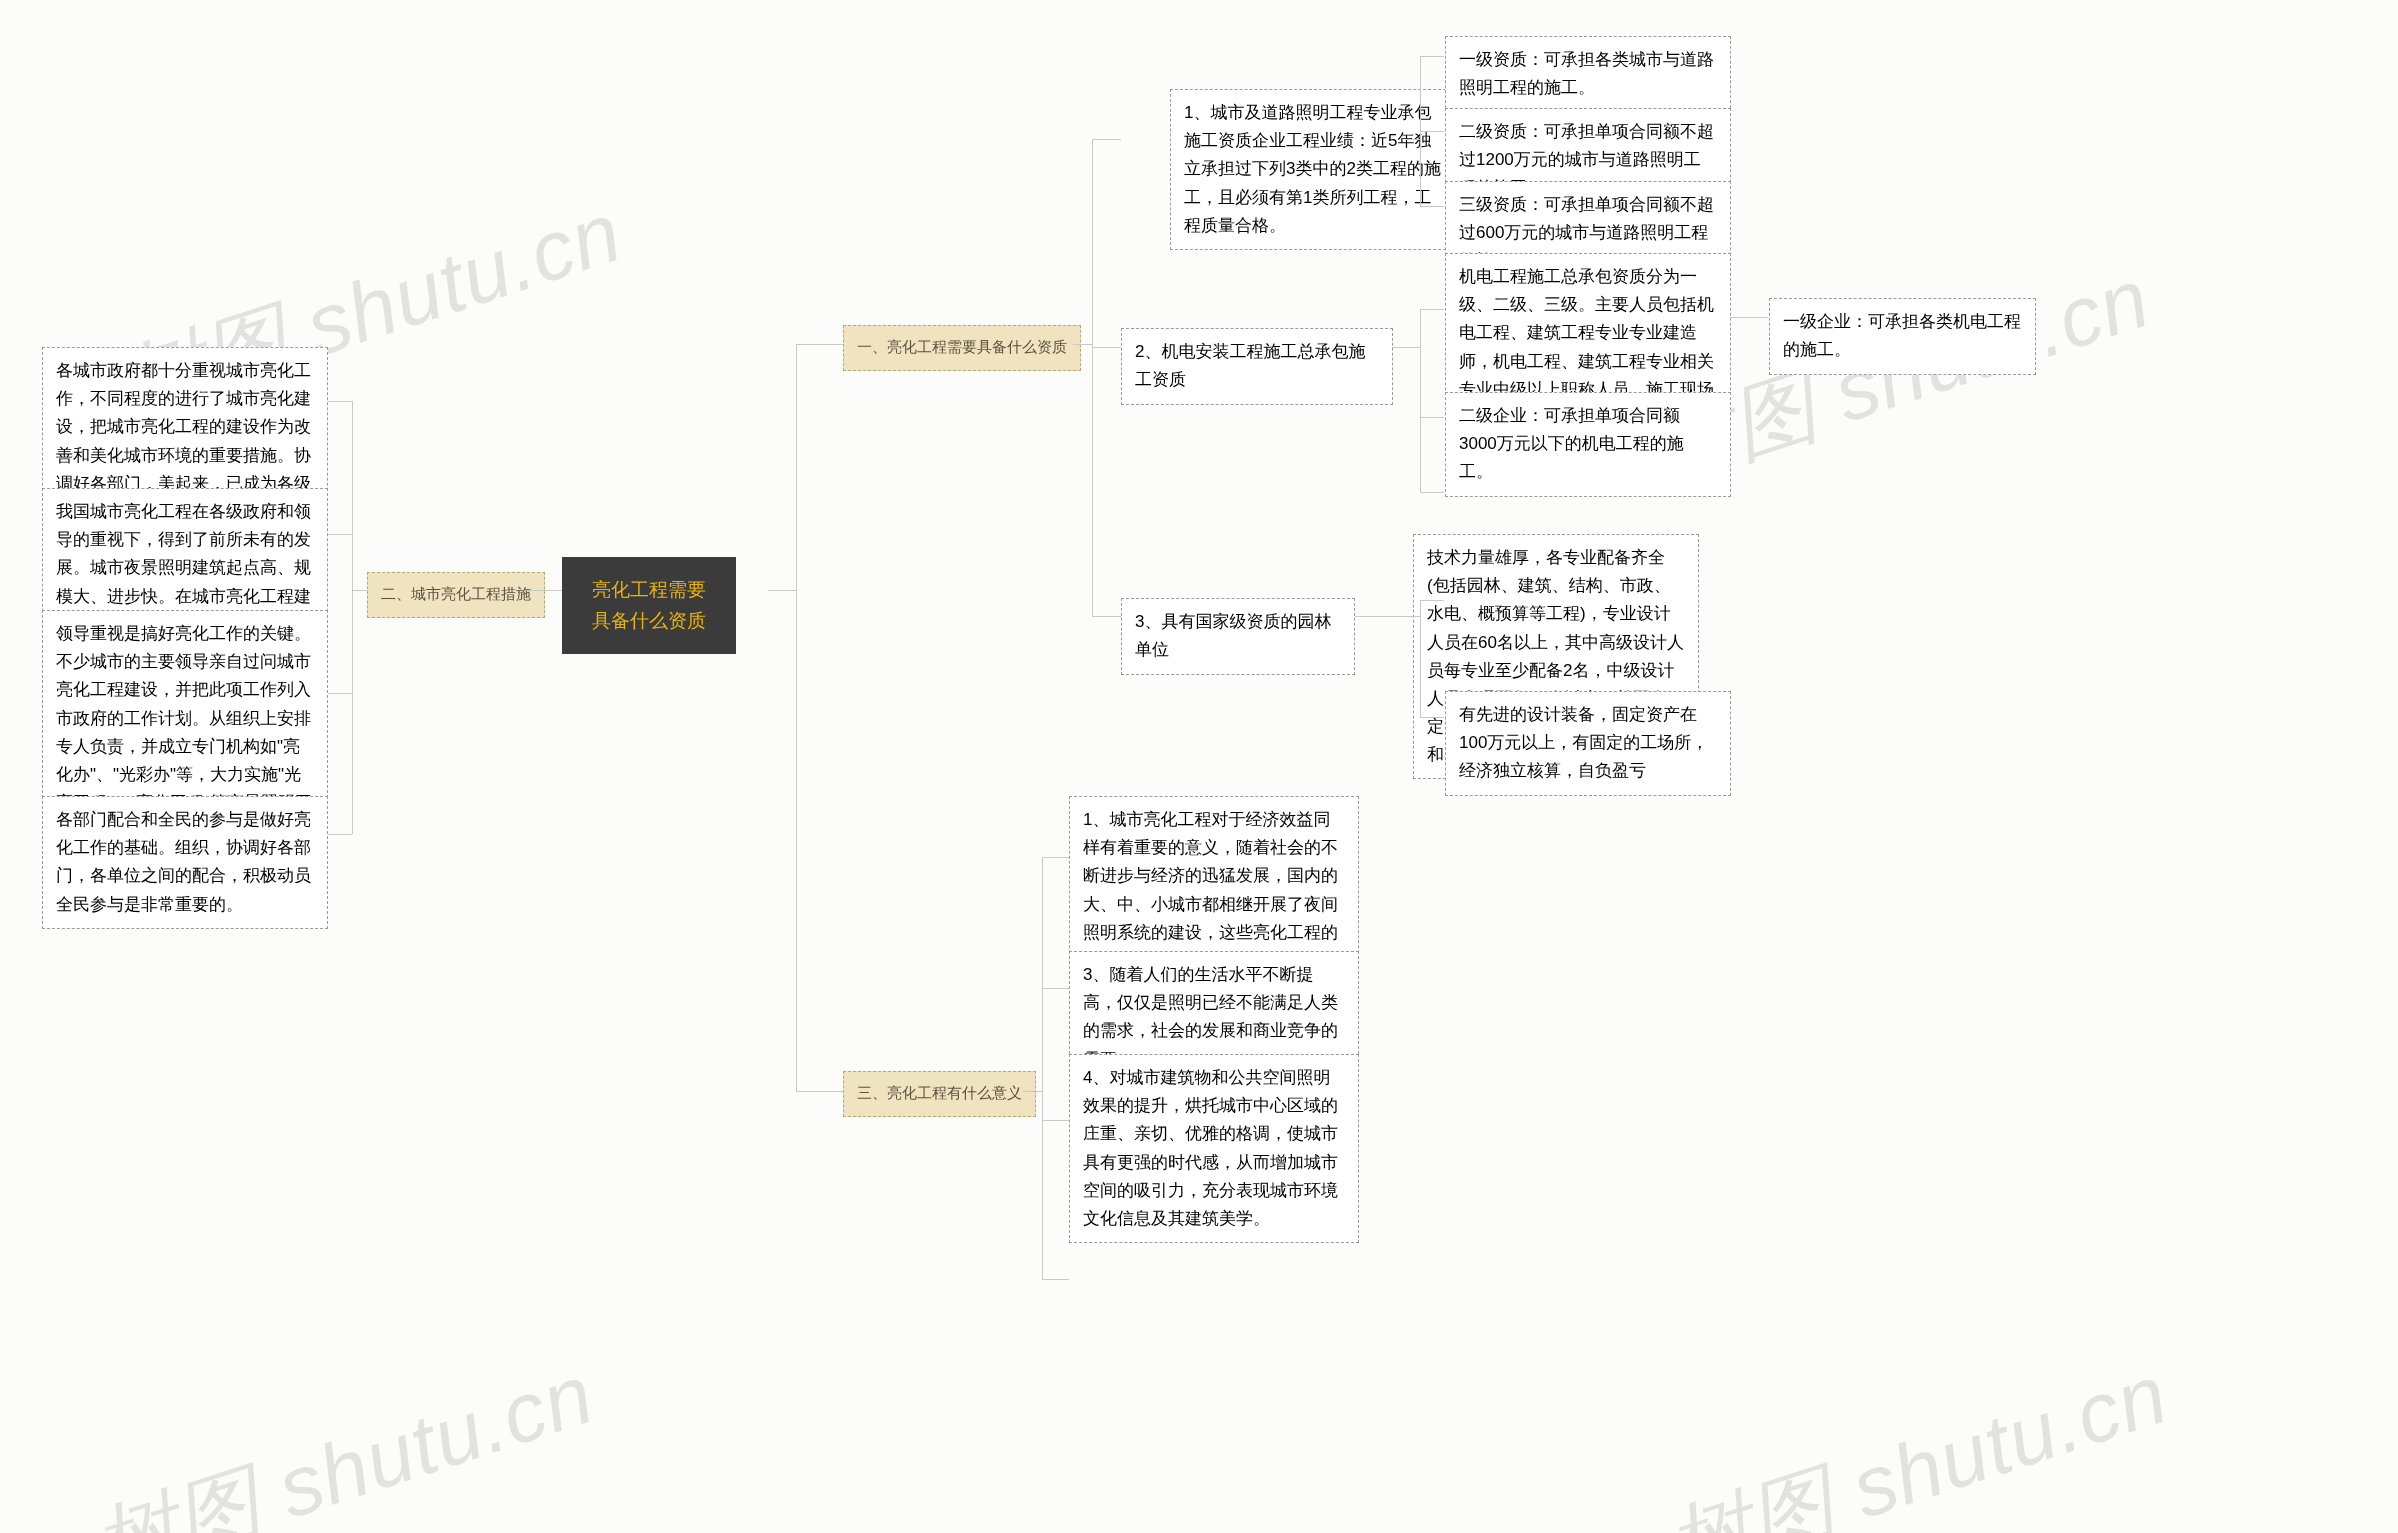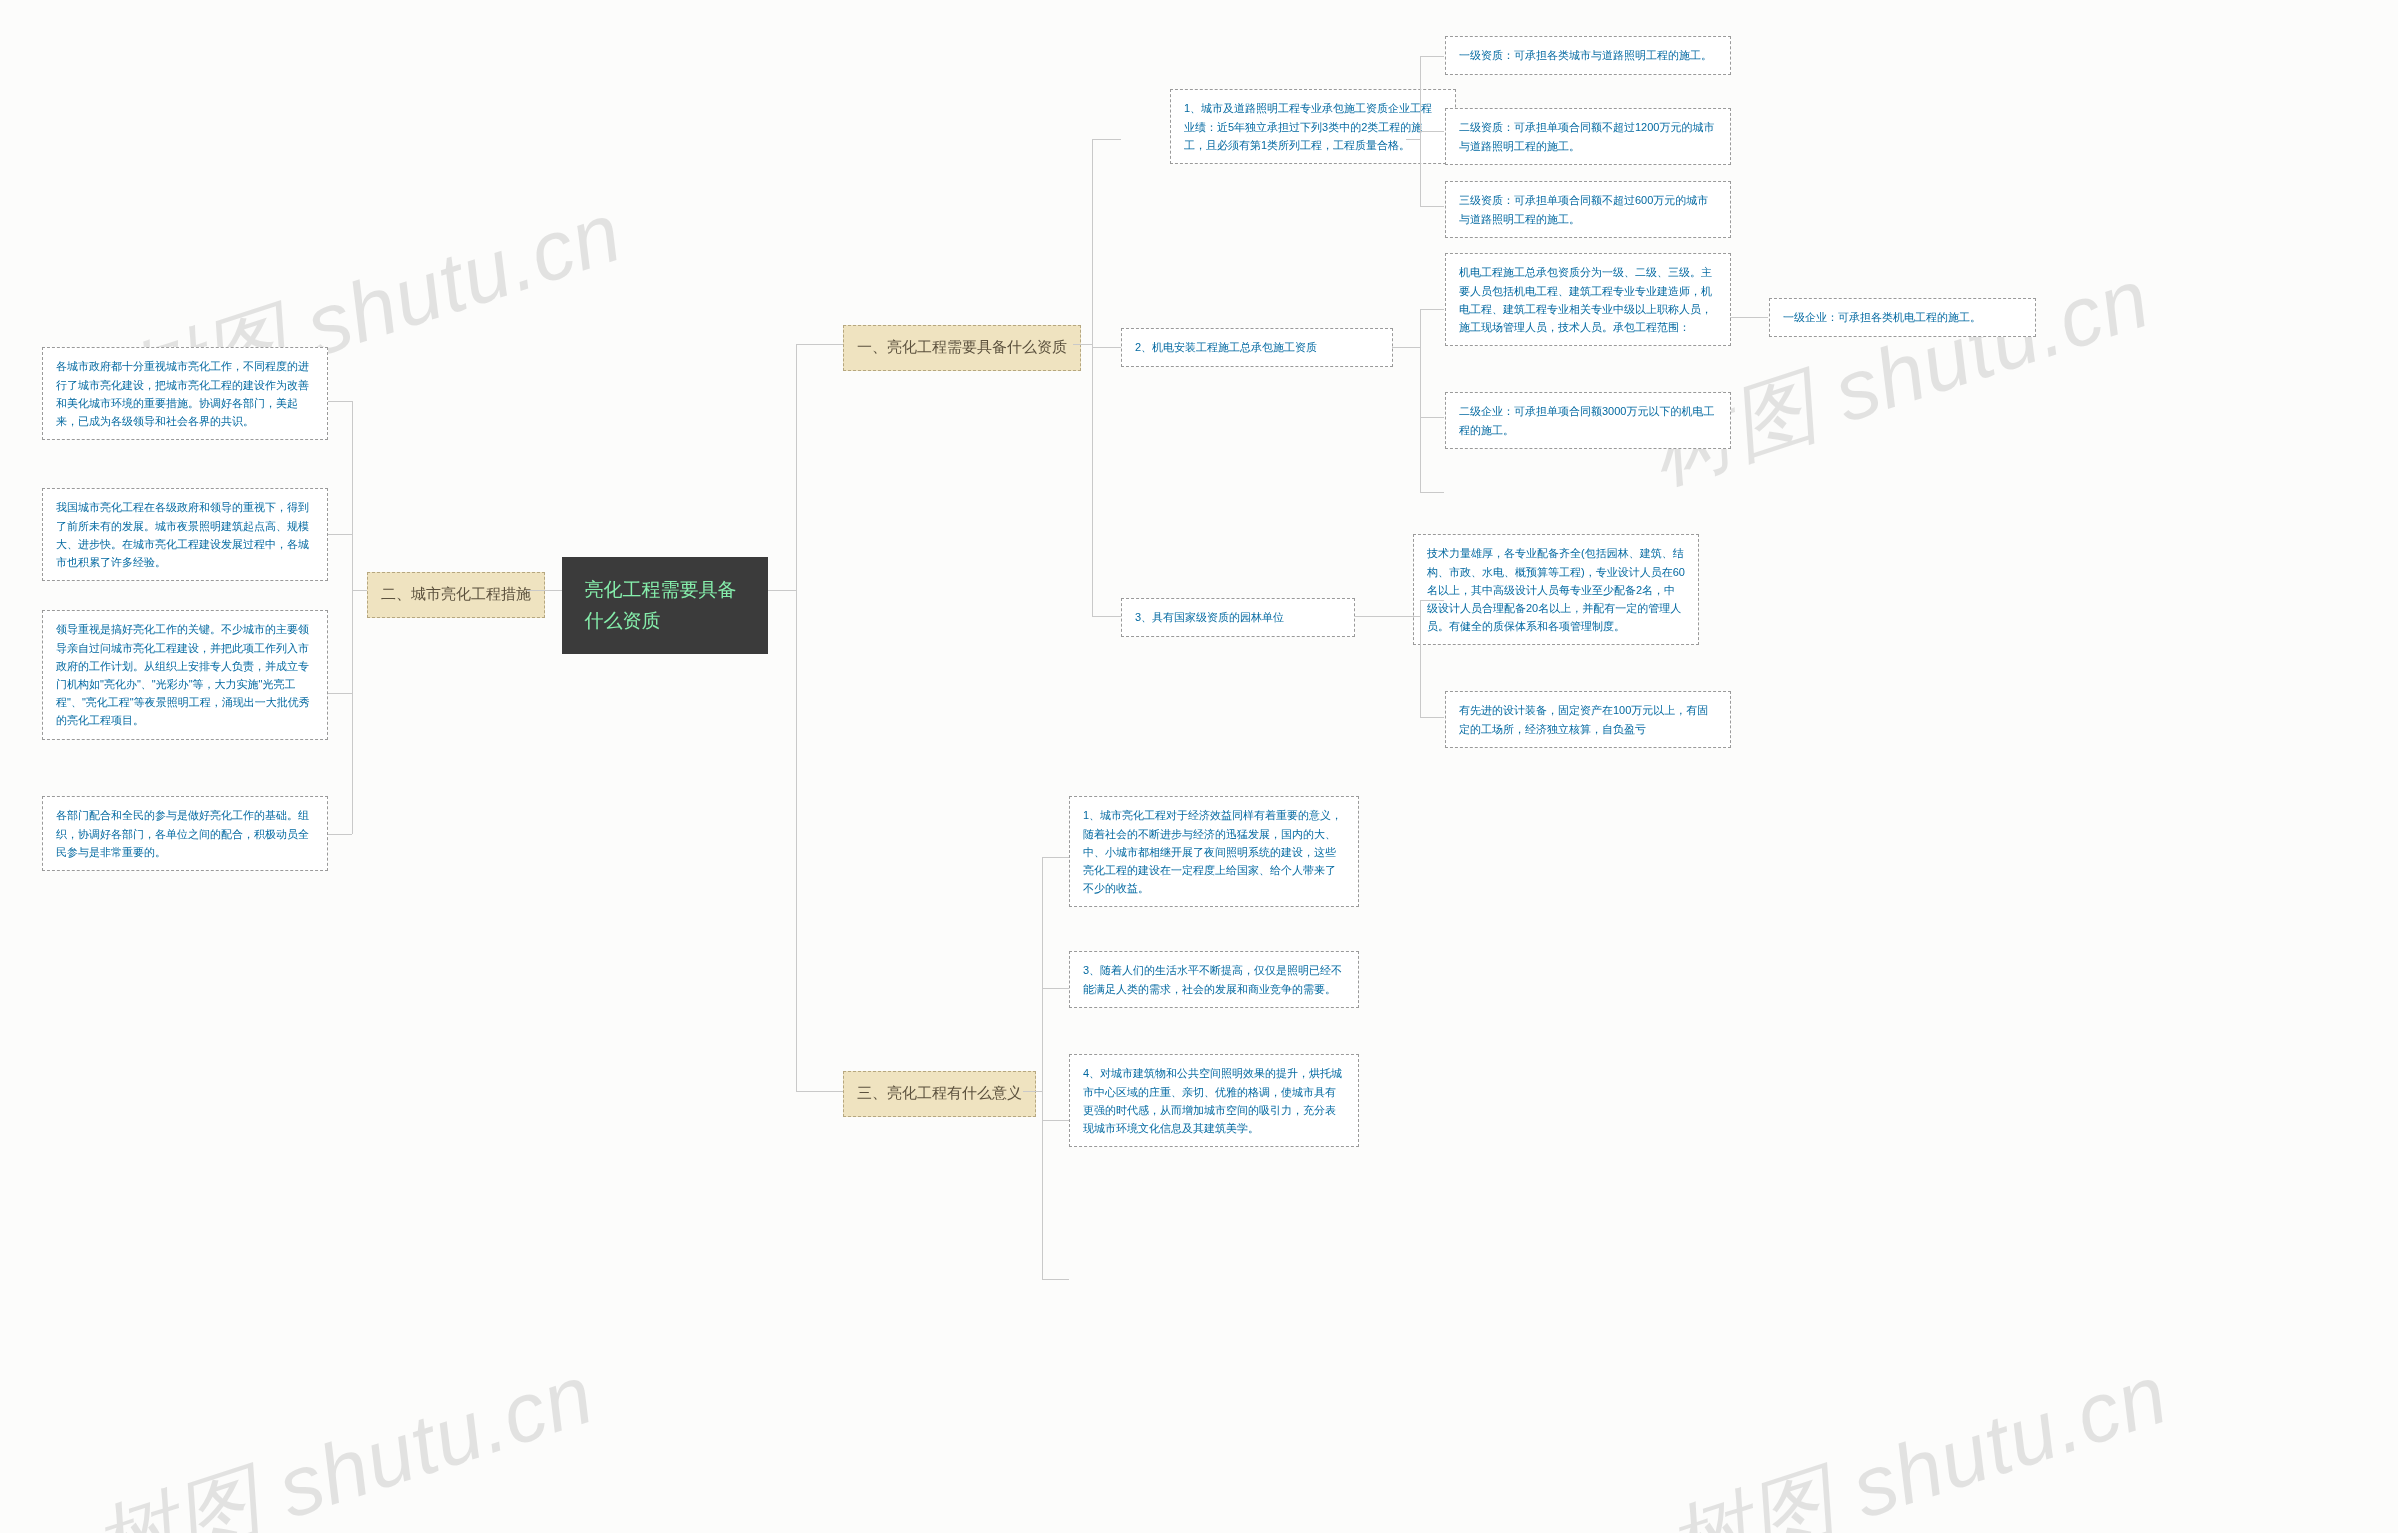--- a/index.html
+++ b/index.html
@@ -1,22 +1,22 @@
 <!DOCTYPE html>
 <html style="font-size:15px"><head>
 <meta charset="utf-8">
 <style>
 *{box-sizing:border-box;margin:0;padding:0}
 body{background:#fcfcfb;font-family:"Microsoft YaHei","PingFang SC",sans-serif;font-size:14px;color:#444;width:2399px;height:1534px;position:relative;overflow:hidden}
 .canvas{position:absolute;inset:0}
 .watermark{position:absolute;font-size:84px;color:rgba(0,0,0,0.10);font-weight:300;transform:rotate(-18deg);pointer-events:none;white-space:nowrap;font-style:italic;letter-spacing:0.9px}
 .node{position:absolute;padding:9.4px 13px;line-height:1.65;background:#fff}
-.root{background:#3b3b3b;color:#86efac;font-size:19px;padding:17px 22.5px;width:206px}
+.root{background:#3b3b3b;color:#eab308;text-align:center;font-size:19px;padding:17px 22.5px;width:174px}
 .branch{border:0.9px dashed #b6a77f;background:#efe3c0;color:#5b513d;padding:9.4px 13px;font-size:15px}
-.leaf{border:0.9px dashed #9a9a9a;background:#fff;color:#0369a1;padding:9.4px 13px;font-size:11px;max-width:300px}
+.leaf{border:0.9px dashed #9a9a9a;background:#fff;color:#000000;padding:9.4px 13px;font-size:17px;max-width:300px}
 .big{max-width:309px}
 .conn{position:absolute;background:#c9c9c9;height:0.9px}
 .conn-v{width:0.9px;background:#c9c9c9}
 </style>
 </head>
 <body>
 
 <div class="canvas">
 
   <div class="watermark" style="left:112px;top:253px">树图 shutu.cn</div>

